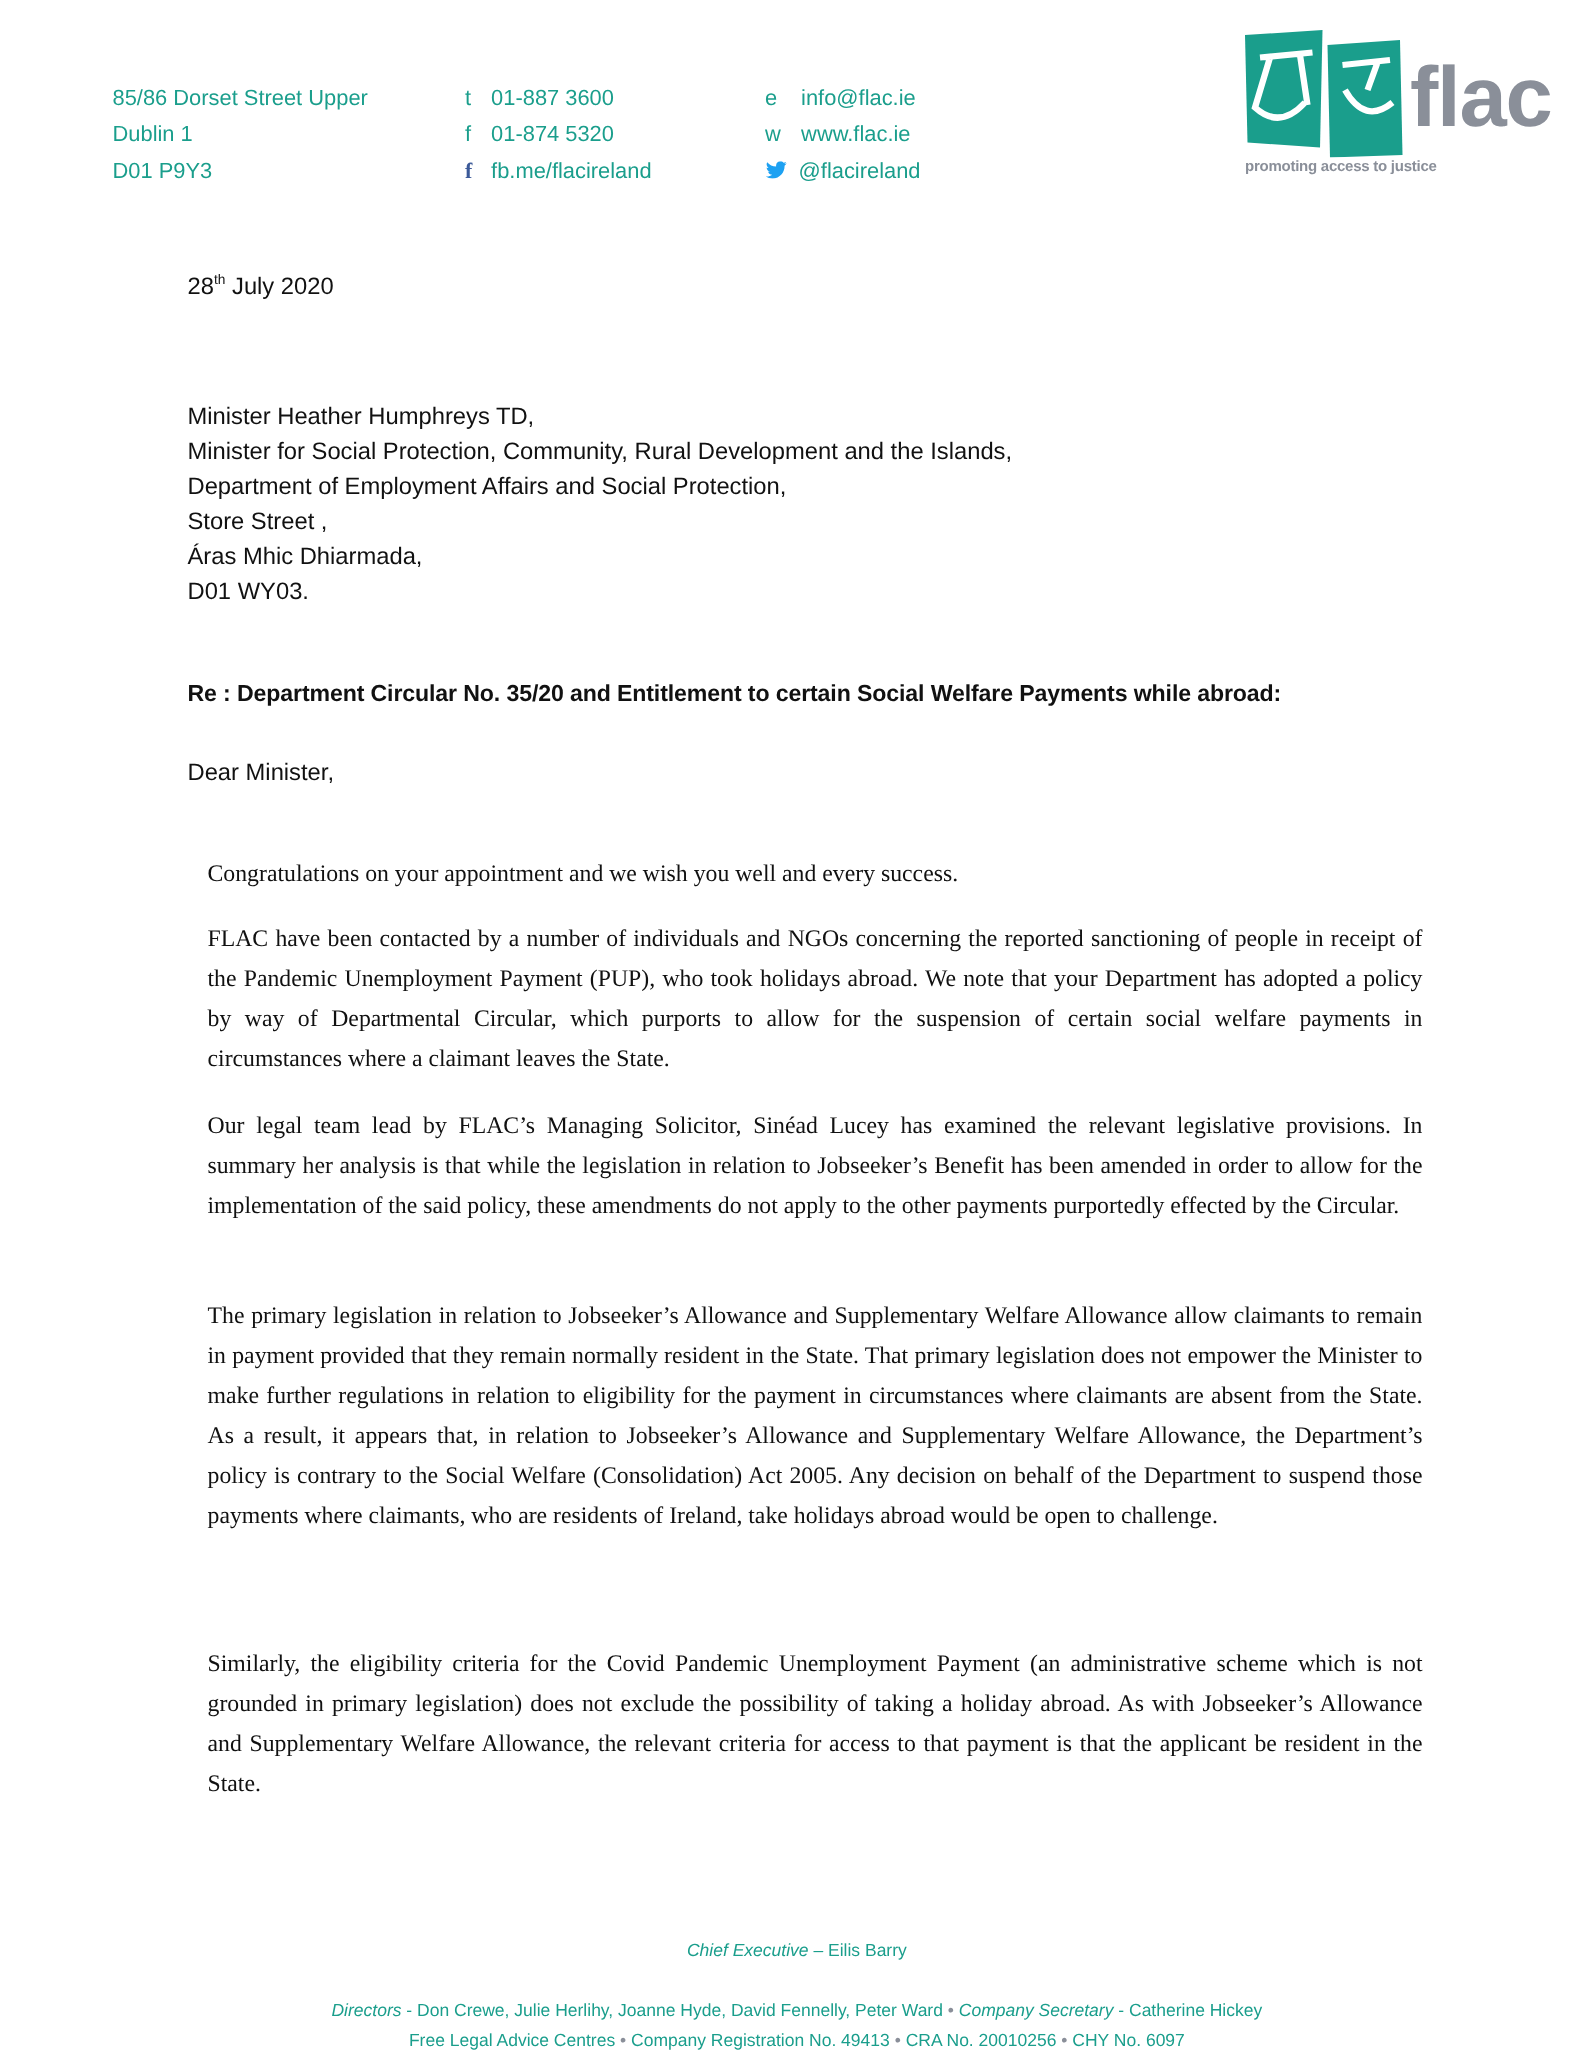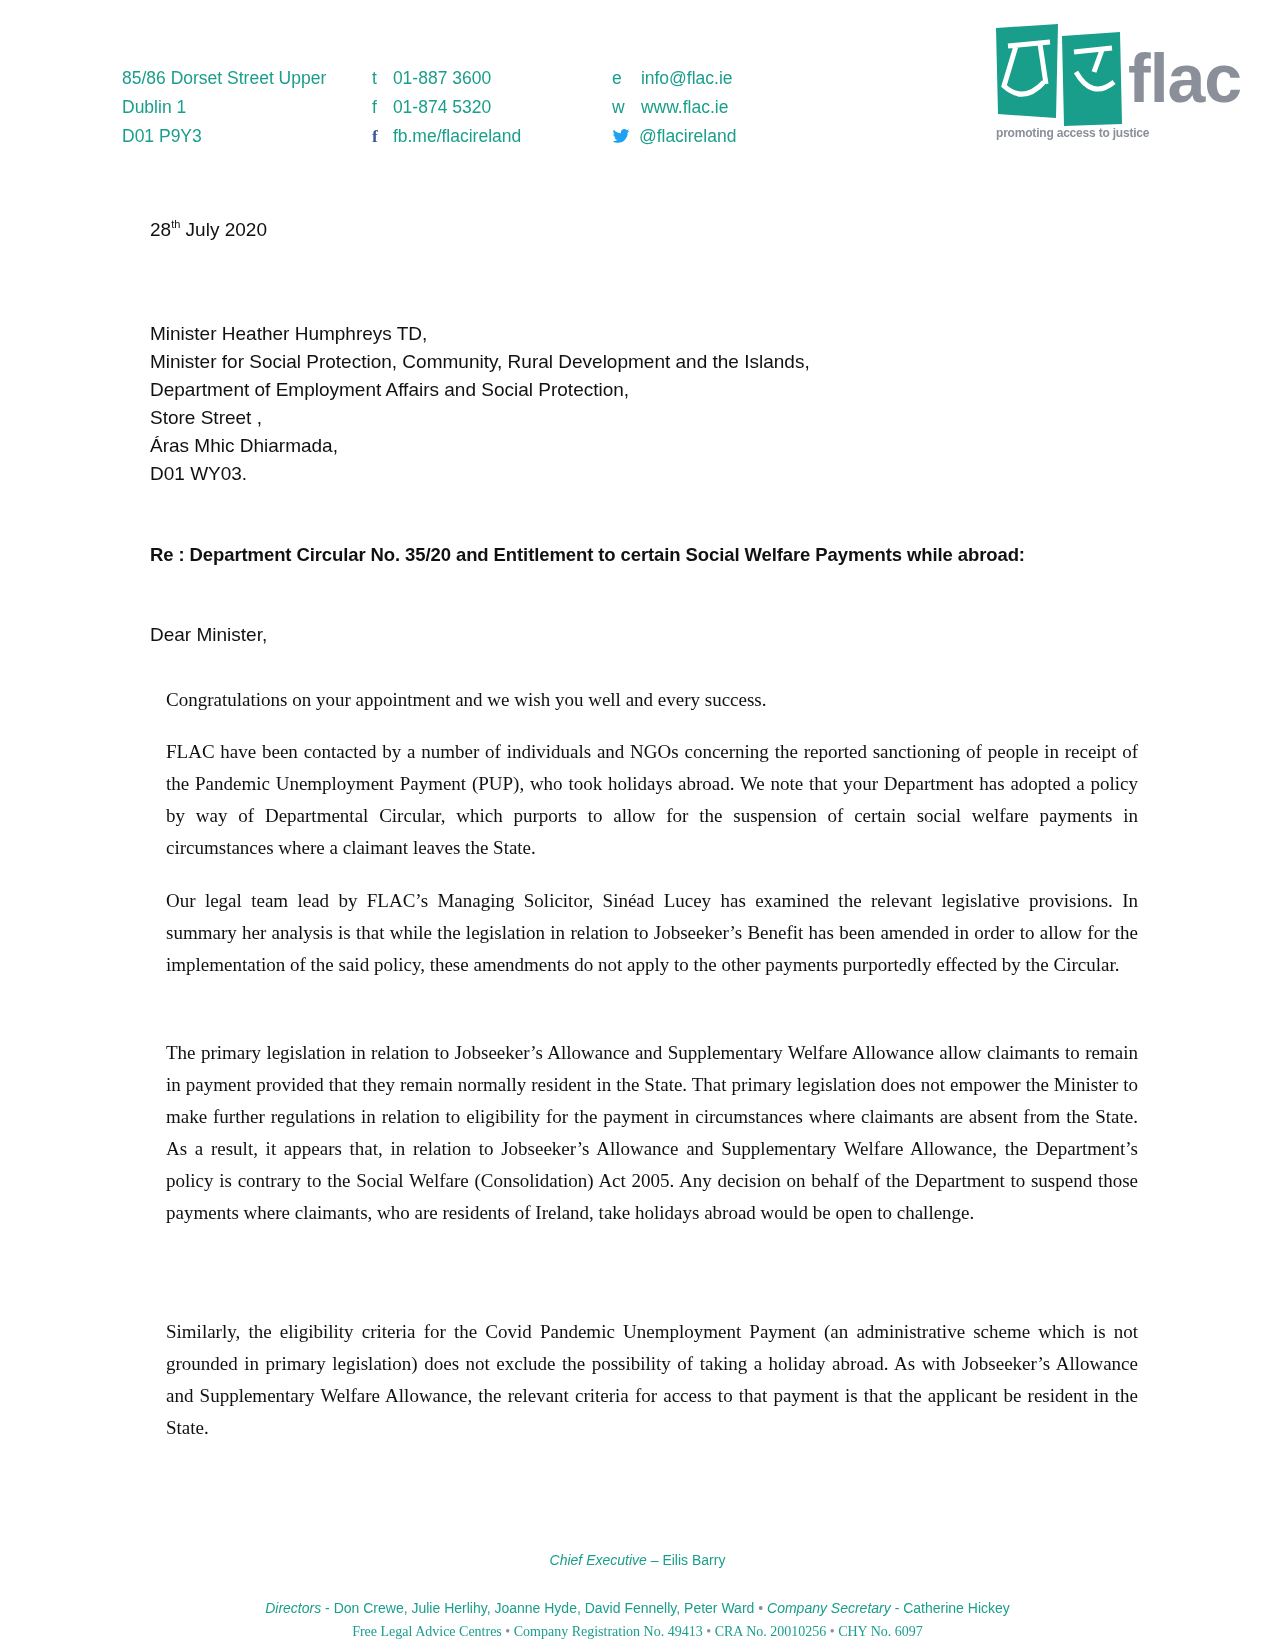--- a/index.html
+++ b/index.html
@@ -13,38 +13,38 @@
   .logo { position: absolute; left: 996px; top: 24px; width: 250px; height: 130px; }
   .logo-text { position: absolute; left: 0; top: 102px; width: 250px; color: #8a8f99;
                font-size: 12px; font-weight: bold; white-space: nowrap; letter-spacing: -0.2px; }
   .logo-word { position: absolute; left: 132px; top: 14px; color: #8a8f99; font-size: 68px;
                font-weight: bold; line-height: 80px; letter-spacing: -1px; }
   .body-text { position: absolute; left: 150px; width: 972px; font-size: 19px; color: #111; }
   .date { top: 218px; }
   .date sup { font-size: 11px; vertical-align: 8px; }
   .recipient { top: 320px; line-height: 28px; }
   .subject { top: 544px; font-weight: bold; font-size: 18.5px; white-space: nowrap; letter-spacing: -0.1px; }
-  .salutation { top: 624px; }
+  .salutation { top: 608px; }
   .para { line-height: 32px; text-align: justify; margin: 16px; font-family: Liberation Serif, serif; }
   .p1 { top: 668px; }
   .p2 { top: 720px; }
   .p3 { top: 869px; }
   .p4 { top: 1021px; }
   .p5 { top: 1300px; }
   .footer { position: absolute; left: 0; width: 1275px; text-align: center; color: #1a9e8c; font-size: 14px; }
   .f1 { top: 1552px; }
   .f2 { top: 1600px; }
-  .f3 { top: 1624px; font-family: Liberation Serif, serif; }
+  .f3 { top: 1624px; }
   .footer i { font-style: italic; text-align: center; }
   .bullet { color: #8a8f99; }
 </style>
 </head>
 <body>
 
-<div class="hdr-col" style="left:90px;margin-left:32px;">
+<div class="hdr-col" style="left:90px;">
   <div>85/86 Dorset Street Upper</div>
   <div>Dublin 1</div>
   <div>D01 P9Y3</div>
 </div>
 
 <div class="hdr-col" style="left:372px;">
   <div>
     <span class="pfx">t</span>
     <span>01-887 3600</span>
   </div>

